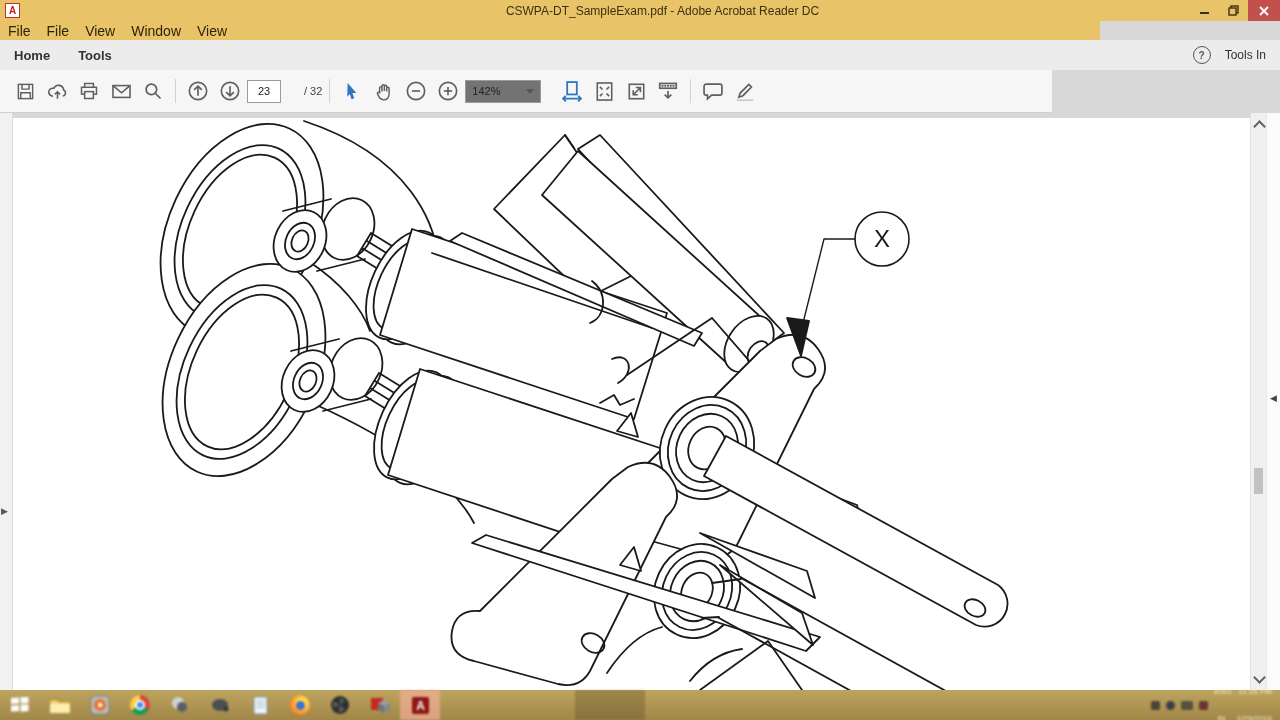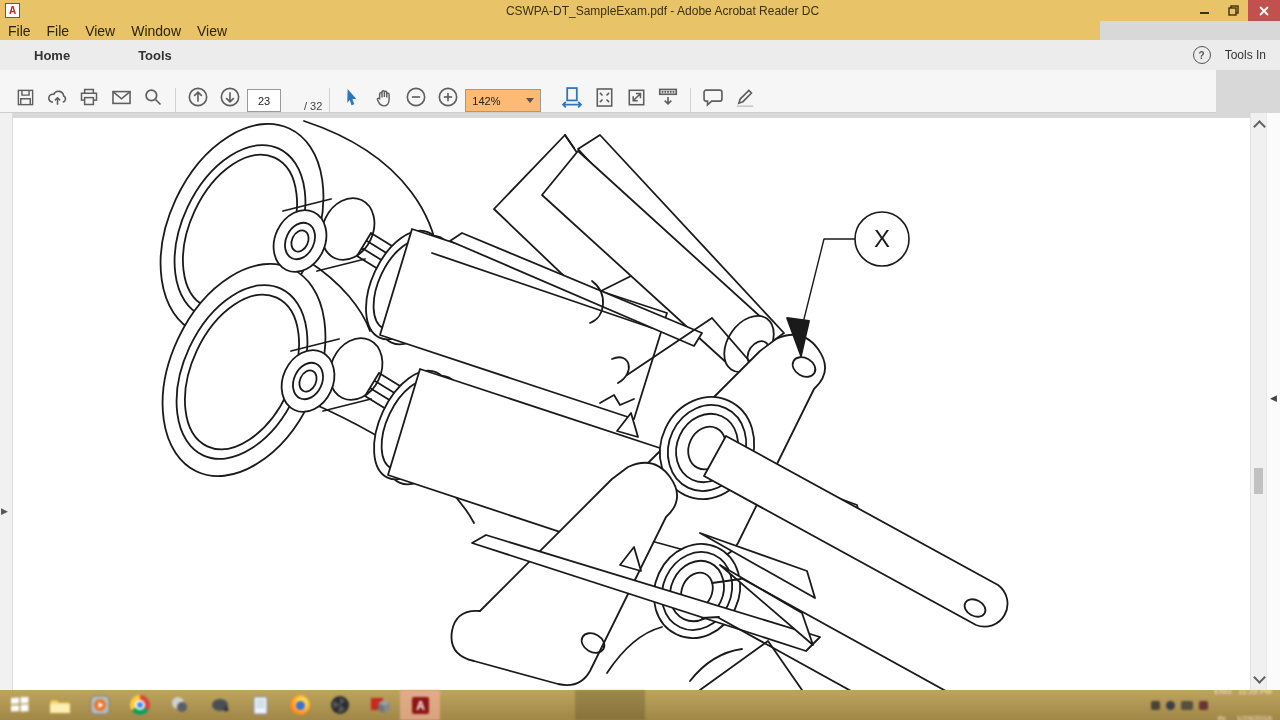--- a/index.html
+++ b/index.html
@@ -13,35 +13,35 @@
            color:#c21f1f;font-size:10px;font-weight:bold;line-height:1;}
   .title-text{position:absolute;left:0;right:0;text-align:center;font-size:12px;color:#3c3110;padding-left:45px;}
   .winbtns{position:absolute;right:0;top:0;height:21px;display:flex;}
   .winbtn{width:29px;height:21px;display:flex;align-items:center;justify-content:center;color:#3c3110;}
   .winbtn.close{background:#c1514e;color:#fff;width:32px;}
   
   .menubar{left:0;top:21px;width:1100px;height:19px;background:#e8c368;display:flex;align-items:center;font-size:14px;color:#2d2508;}
   .menubar span{padding:0 8px;cursor:default;}
   
   .tabbar{left:0;top:40px;width:1280px;height:30px;background:#ececec;border-bottom:1px solid #d9d9d9;display:flex;align-items:center;}
-  .apptab{font-size:13px;color:#333;padding:0 34px;font-weight:bold;}
+  .apptab{font-size:13px;color:#333;padding:0 14px;font-weight:bold;}
   .doctab{height:29px;margin-left:34px;background:#fff;border:1px solid #cfcfcf;border-bottom:none;display:flex;align-items:center;
           padding:0 10px;font-size:12px;color:#444;gap:10px;}
   .doctab .close-x{color:#555;font-size:12px;}
   .tab-right{position:absolute;right:14px;top:40px;height:30px;display:flex;align-items:center;gap:14px;font-size:12px;color:#333;}
   .help-circ{width:16px;height:16px;border:1.4px solid #555;border-radius:50%;display:flex;align-items:center;justify-content:center;
              font-size:10px;color:#555;font-weight:bold;}
   
-  .toolbar{left:0;top:70px;width:1216px;height:43px;background:#f6f6f6;border-bottom:1px solid #cfcfcf;
-           display:flex;align-items:flex-end;padding-left:10px;box-sizing:border-box;gap:2px;}
+  .toolbar{left:0;top:70px;width:1052px;height:43px;background:#f6f6f6;border-bottom:1px solid #cfcfcf;
+           display:flex;align-items:center;padding-left:10px;box-sizing:border-box;gap:2px;}
   .tbtn{width:30px;height:30px;display:flex;align-items:center;justify-content:center;border-radius:2px;}
   .tsep{width:1px;height:24px;background:#d2d2d2;margin:0 5px;}
   .pageinput{width:28px;height:19px;border:1px solid #9a9a9a;font-size:11px;text-align:center;color:#222;background:#fff;font-family:"Liberation Sans",sans-serif;}
   .pagetotal{font-size:11px;color:#444;margin-left:21px;}
-  .zoombox{width:62px;height:21px;border:1px solid #9a9a9a;background:#fdba74;display:flex;align-items:center;justify-content:space-between;
+  .zoombox{width:62px;height:21px;border:1px solid #9a9a9a;background:#737373;display:flex;align-items:center;justify-content:space-between;
            padding:0 6px;font-size:11px;color:#222;}
   .caret-down{width:0;height:0;border-left:4px solid transparent;border-right:4px solid transparent;border-top:5px solid #555;}
   
   .docarea{left:0;top:113px;width:1280px;height:577px;background:#d8d8d8;}
   .navstrip{left:0;top:113px;width:12px;height:577px;background:#f1f1f1;border-right:1px solid #dcdcdc;}
   .nav-arrow{position:absolute;left:1px;top:393px;font-size:9px;color:#555;}
   .pagesvg{left:12px;top:113px;}
   .vscroll{left:1250px;top:113px;width:16px;height:577px;background:#f0f0f0;border-left:1px solid #e2e2e2;}
   .chev{position:absolute;left:4px;width:7px;height:7px;border-right:2px solid #606060;border-bottom:2px solid #606060;}
   .chev.up{top:9px;transform:rotate(-135deg);}

